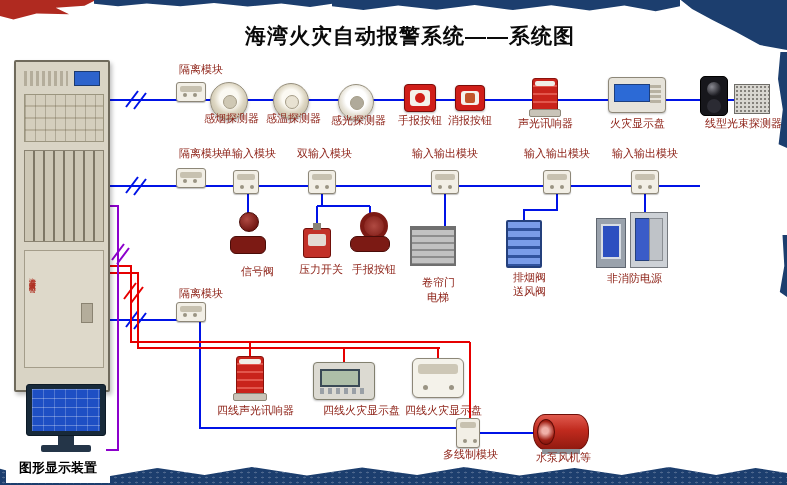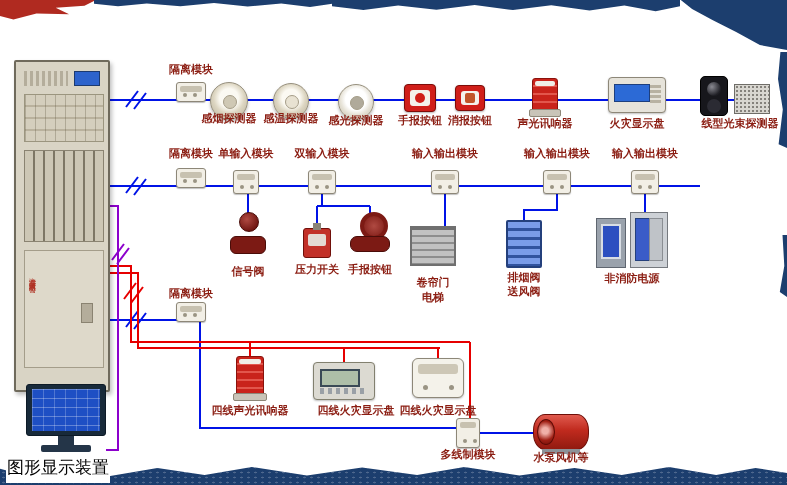--- a/index.html
+++ b/index.html
@@ -1,22 +1,22 @@
 <!DOCTYPE html>
 <html><head>
 <meta charset="utf-8">
 <style>
   *{margin:0;padding:0;box-sizing:border-box}
   html,body{background:#ffffff}
   .stage{position:relative;width:787px;height:485px;background:#fff;overflow:hidden;
          font-family:"Liberation Sans","DejaVu Sans",sans-serif}
 
   
-  .lbl{position:absolute;color:#8b1d12;font-weight:bold;font-size:11px;line-height:13px;
-       text-align:center;white-space:nowrap;z-index:4}
+  .lbl{position:absolute;color:#8b1d12;font-weight:normal;font-size:11px;line-height:13px;
+       text-align:right;white-space:nowrap;z-index:4}
   .title{position:absolute;left:100px;top:22px;width:620px;text-align:center;
          font-size:21px;font-weight:bold;color:#0a0a0a;letter-spacing:1px;z-index:4}
   svg.wires{position:absolute;left:0;top:0;z-index:1}
   .dev{position:absolute;z-index:2}
 
   
   .module{background:#f2efe6;border:1px solid #8d8778;border-radius:3px;box-shadow:0 1px 1px rgba(0,0,0,.25)}
   .module::before{content:"";position:absolute;left:3px;right:3px;top:3px;height:6px;background:#c7c1b0;border-radius:2px}
   .module::after{content:"";position:absolute;left:6px;bottom:4px;width:4px;height:4px;border-radius:50%;
                  background:#9a9484;box-shadow:10px 0 0 #9a9484}
@@ -113,21 +113,21 @@
 
   
   .monitor{position:absolute;left:26px;top:384px;width:80px;height:70px;z-index:2}
   .mon-bezel{position:absolute;left:0;top:0;width:80px;height:52px;background:#182a3a;border-radius:3px;border:1px solid #0d1a26}
   .mon-screen{position:absolute;left:5px;top:4px;width:68px;height:42px;background:#1e4fc4;
               background-image:repeating-linear-gradient(180deg,rgba(255,255,255,.3) 0 1px,transparent 1px 9px),
                                repeating-linear-gradient(90deg,rgba(255,255,255,.22) 0 1px,transparent 1px 11px)}
   .mon-stand{position:absolute;left:32px;top:52px;width:16px;height:9px;background:#243548}
   .mon-base{position:absolute;left:15px;top:61px;width:50px;height:7px;background:#243548;border-radius:2px}
   .display-plate{position:absolute;left:6px;top:452px;width:104px;height:31px;background:#fff;z-index:6;
-                 display:flex;align-items:center;justify-content:center;font-weight:normal;font-size:17px;color:#000}
+                 display:flex;align-items:center;justify-content:center;font-weight:bold;font-size:13px;color:#000}
 
   
   .edge{position:absolute;z-index:5}
   .edge-red-tl{left:0;top:0;width:96px;height:26px;background:#b02a20;
                clip-path:polygon(0 0,100% 0,88% 22%,58% 30%,72% 55%,38% 52%,14% 75%,0 62%)}
   .edge-top-a{left:94px;top:0;width:240px;height:9px;background:#1c3e6e;
               clip-path:polygon(0 0,100% 0,100% 40%,90% 78%,78% 38%,64% 72%,50% 34%,36% 70%,22% 38%,10% 70%,0 42%)}
   .edge-top-b{left:332px;top:0;width:348px;height:14px;background:#1c3e6e;
               clip-path:polygon(0 0,100% 0,100% 45%,93% 80%,84% 40%,74% 75%,63% 38%,52% 72%,41% 36%,30% 70%,19% 40%,9% 72%,0 44%)}
   .edge-top-r{left:674px;top:0;width:113px;height:50px;background:#1c3e6e;
@@ -146,20 +146,21 @@
 <div class="stage">
 
   <div class="edge edge-red-tl"></div>
   <div class="edge edge-top-a"></div>
   <div class="edge edge-top-b"></div>
   <div class="edge edge-top-r"></div>
   <div class="edge edge-right-a"></div>
   <div class="edge edge-right-b"></div>
   <div class="edge edge-bottom"></div>
 
+  <div class="title">海湾火灾自动报警系统——系统图</div>
 
   <svg class="wires" width="787" height="485" viewBox="0 0 787 485">
     <g stroke="#0013e6" stroke-width="2" fill="none">
       <polyline points="110,100 762,100"></polyline>
       <polyline points="110,186 700,186"></polyline>
       <polyline points="110,320 200,320"></polyline>
       <polyline points="200,320 200,428 456,428"></polyline>
       <polyline points="480,433 533,433"></polyline>
       <polyline points="248,192 248,216"></polyline>
       <polyline points="322,192 322,206"></polyline>

